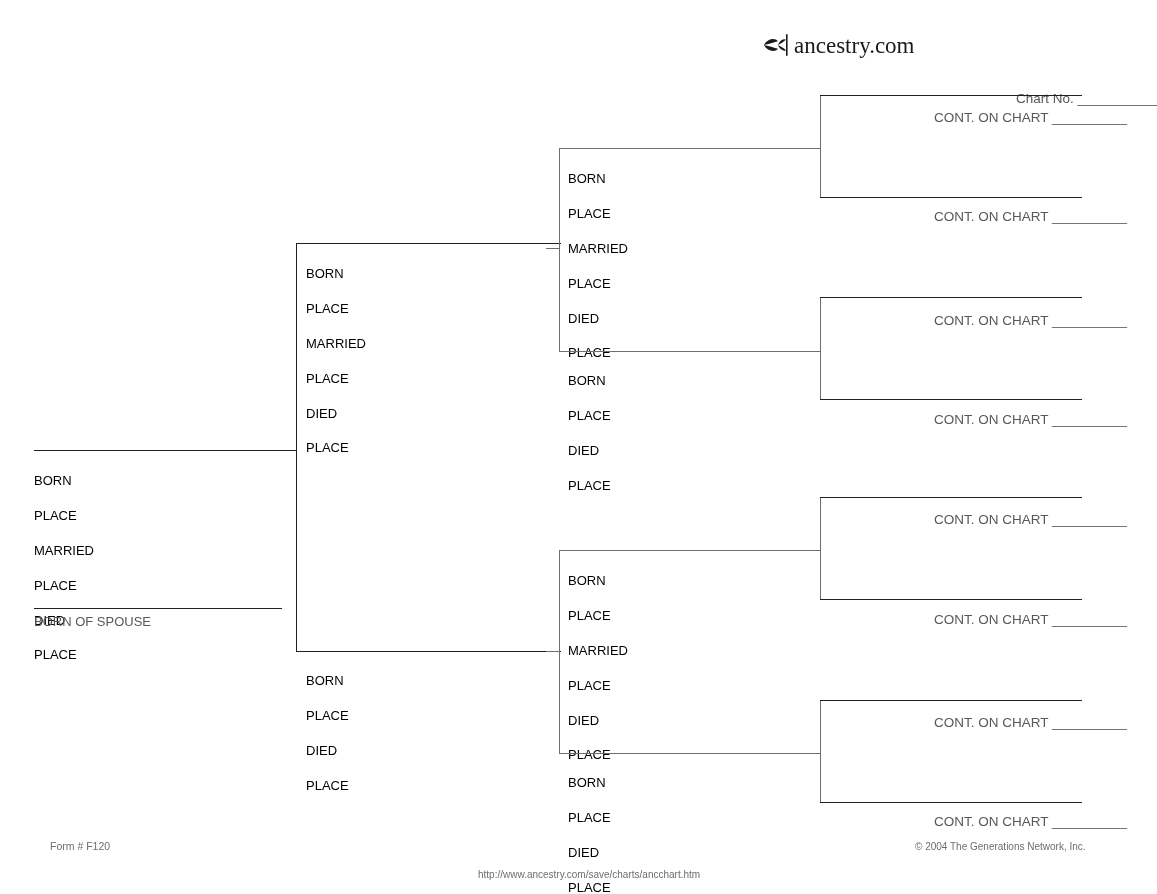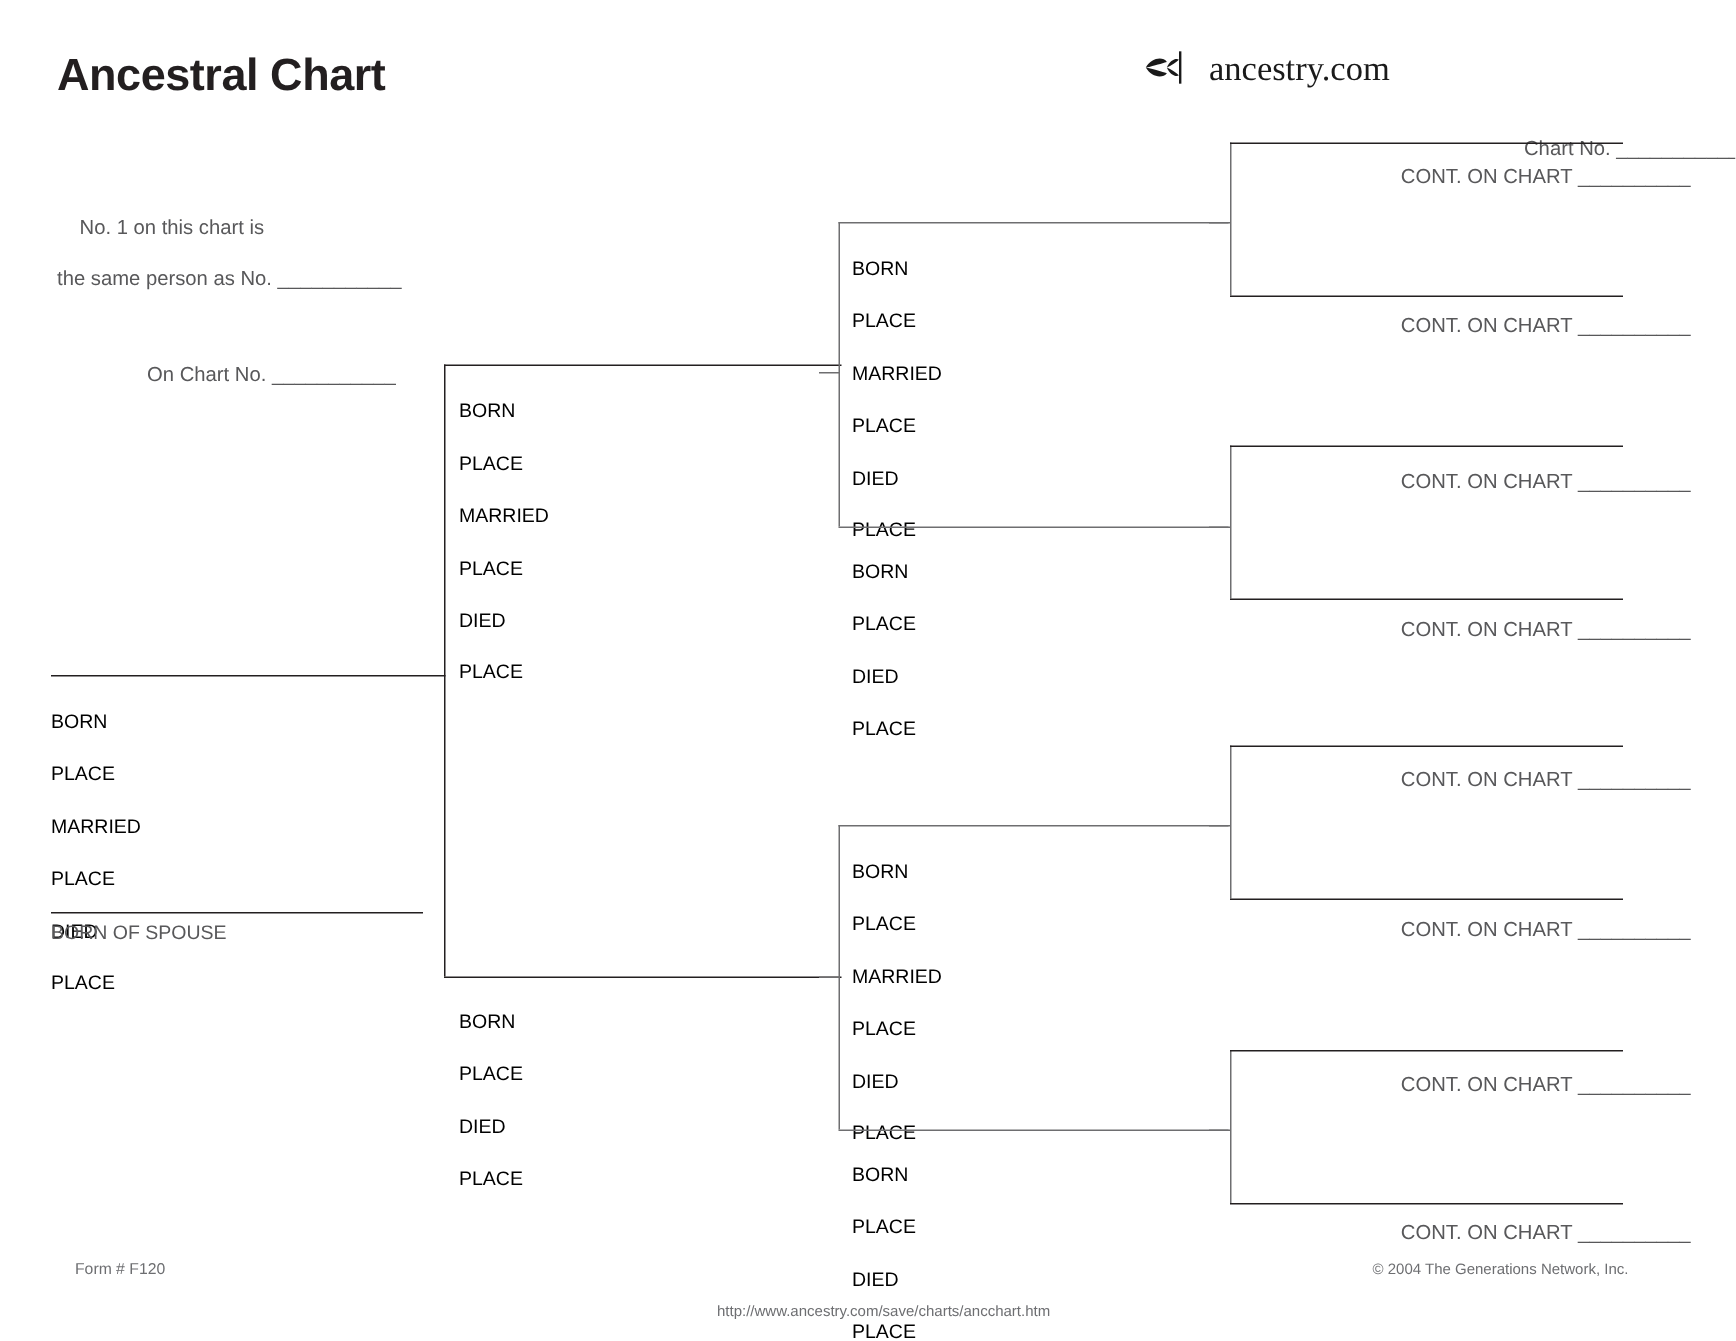--- a/index.html
+++ b/index.html
@@ -28,21 +28,21 @@
     font-weight: bold;
     color: #231f20;
     letter-spacing: -0.3px;
   }
   .brand {
     position: absolute;
     left: 762px;
     top: 32px;
     display: flex;
     align-items: center;
-    gap: 14px;
+    gap: 2px;
   }
   .brand-mark {
     width: 30px;
     height: 26px;
     display: block;
   }
   .brand-text {
     font-family: "Liberation Serif", serif;
     font-size: 23px;
     color: #1a1a1a;
@@ -124,42 +124,36 @@
   }
   .foot.left  { left: 38px;  top: 840px; }
   .foot.mid   { left: 466px; top: 841px; font-size: 10px; margin-top: 28px; }
   .foot.right { left: 903px; top: 841px; font-size: 10px; }
 </style>
 </head>
 <body>
 
 <div id="page">
 
-  <div class="title">Ancestral Chart</div>
 
   <div class="brand">
     <svg class="brand-mark" viewBox="0 0 32 26">
       <g fill="#1a1a1a">
         <path d="M2 13 C 6 6, 14 5, 17 9 C 13 10, 9 11.6, 2 13 Z"></path>
         <path d="M2 13 C 6 20, 14 21, 17 17 C 13 16, 9 14.4, 2 13 Z"></path>
         <path d="M17 13 C 19 7.5, 24 6, 25.5 7.5 C 23.5 9.5, 20.5 11.3, 17 13 Z"></path>
         <path d="M17 13 C 19 18.5, 24 20, 25.5 18.5 C 23.5 16.5, 20.5 14.7, 17 13 Z"></path>
         <rect x="25.6" y="1.5" width="1.7" height="23"></rect>
       </g>
     </svg>
     <span class="brand-text">ancestry.com</span>
   </div>
 
   <div class="chart-no">Chart No. ___________</div>
 
-  <div class="note">
-    <span>No. 1 on this chart is</span>
-    <span class="line2">the same person as No. ___________</span>
-    <span class="line3">On Chart No. ___________</span>
-  </div>
 
   <div class="hline" style="left:34px; top:450px; width:248px;"></div>
   <div class="fields" style="left:34px; top:455px;">
     <div>BORN</div>
     <div>PLACE</div>
     <div>MARRIED</div>
     <div>PLACE</div>
     <div>DIED</div>
     <div>PLACE</div>
   </div>

